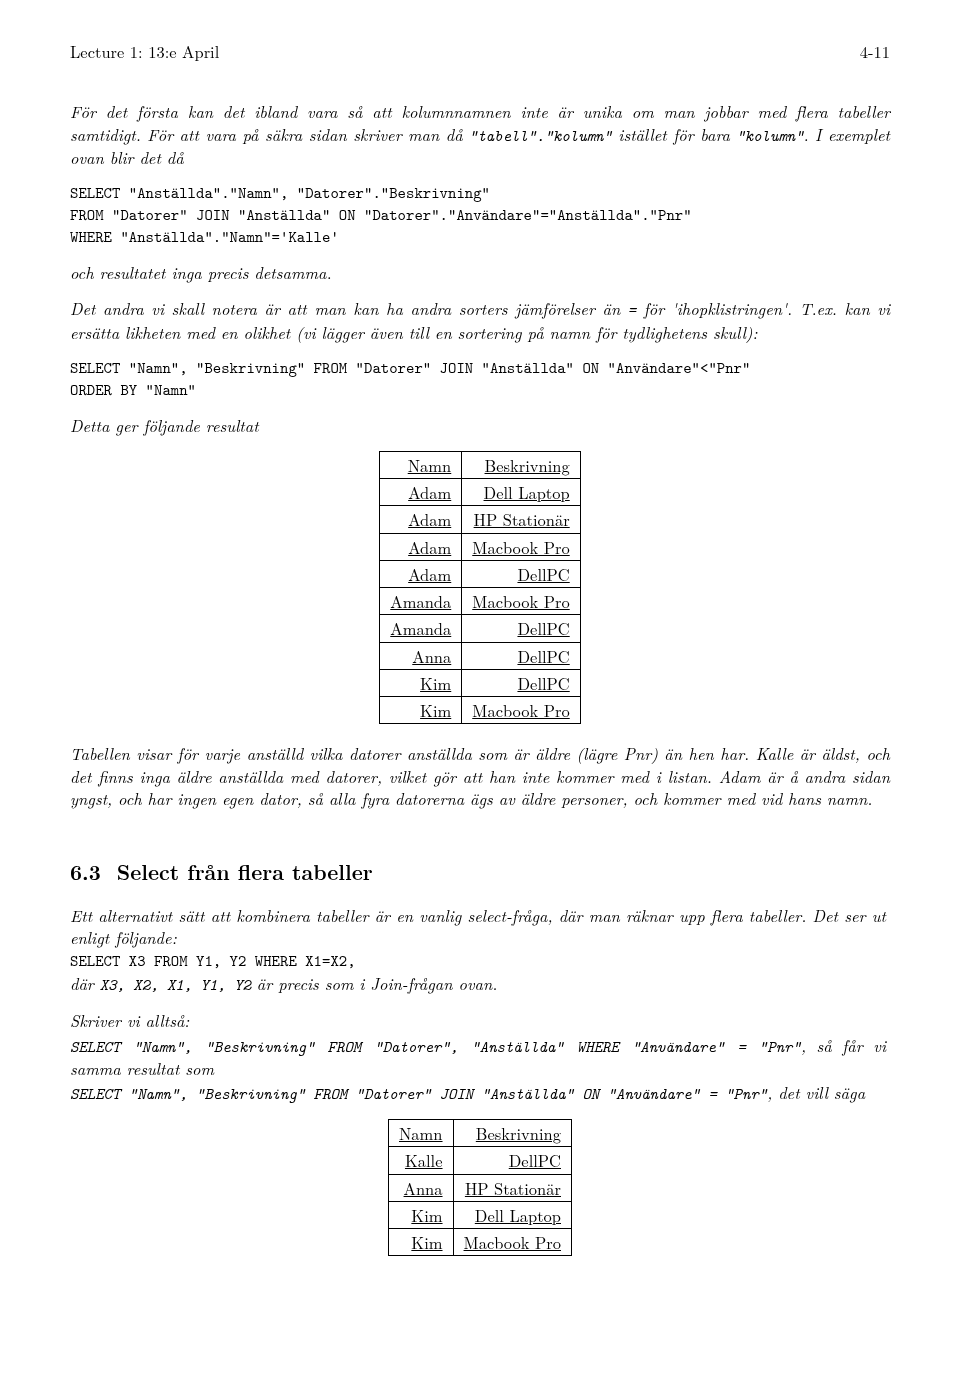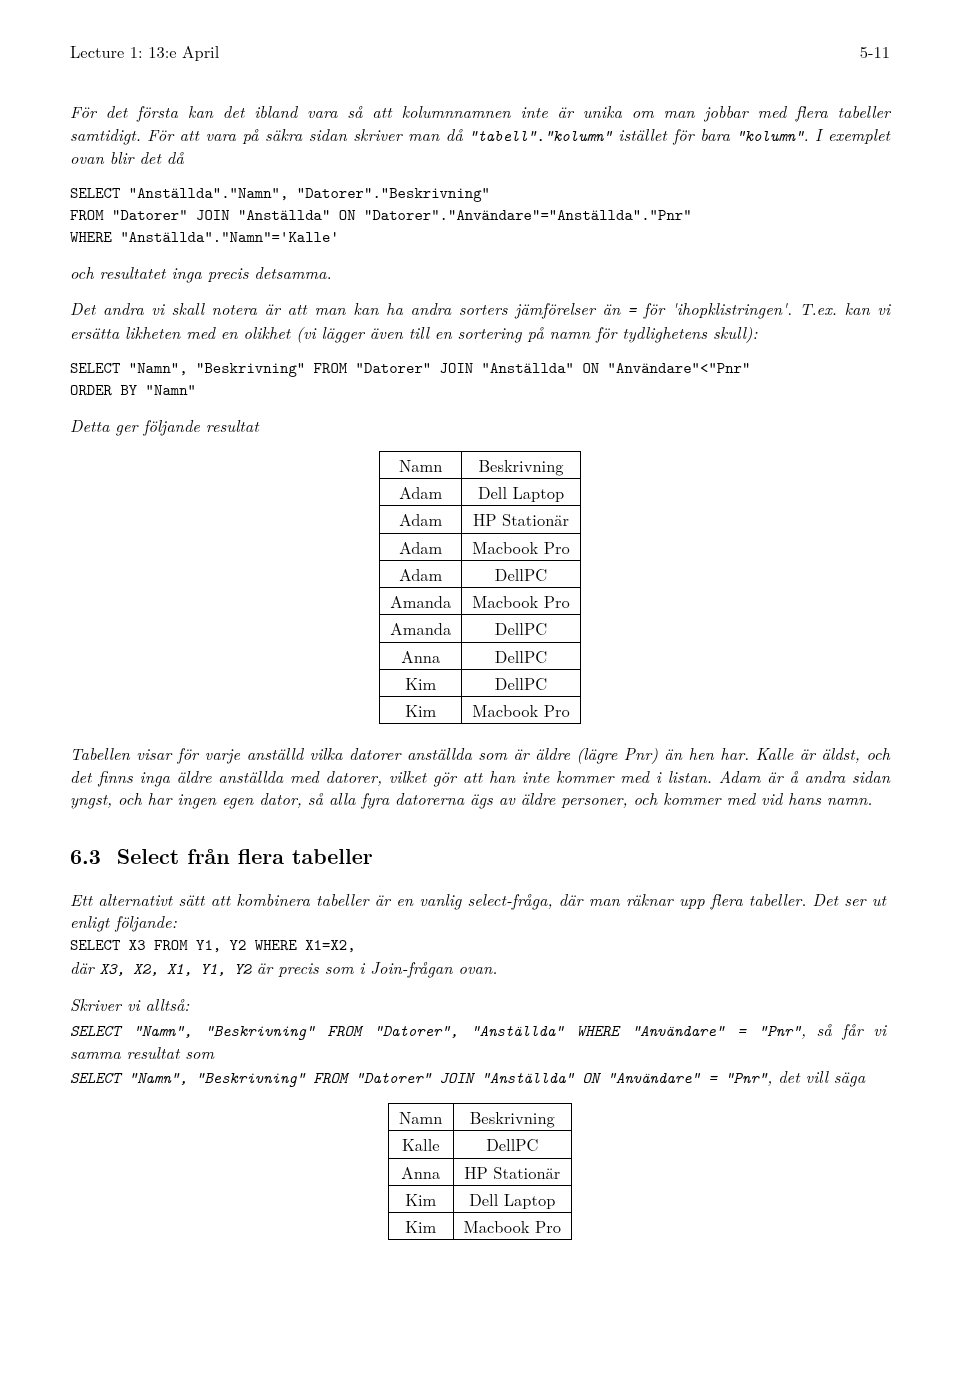--- a/index.html
+++ b/index.html
@@ -27,38 +27,39 @@
     margin: 0 0 14px 0;
     line-height: 1.35;
   }
   table.result {
     border-collapse: collapse;
     margin: 10px auto 18px auto;
   }
   table.result td, table.result th {
     border: 1px solid #000;
     padding: 2px 10px;
-    text-align: center;
+    text-align: right;
     font-weight: normal;
+    text-decoration: underline;
   }
   h2.section {
     font-size: 21px;
     font-weight: bold;
-    margin: 32px 0 18px 0;
+    margin: 48px 0 18px 0;
   }
   h2.section .num { margin-right: 16px; }
   .inline-tt { font-family: "Latin Modern Mono", "Courier New", monospace; font-size: 16px; }
   .para-with-code { margin: 0 4px 2px 0; text-align: justify;}
 </style>
 </head>
 <body>
 
 <div class="header-row">
   <span>Lecture 1: 13:e April</span>
-  <span>5-11</span>
+  <span>4-11</span>
 </div>
 
 <p>
   <span>För det första kan det ibland vara så att kolumnnamnen inte är unika om man jobbar med flera tabeller samtidigt. För att vara på säkra sidan skriver man då </span><span class="inline-tt">"tabell"."kolumn"</span><span> istället för bara </span><span class="inline-tt">"kolumn"</span><span>. I exemplet ovan blir det då</span>
 </p>
 
 <div class="code-block">SELECT "Anställda"."Namn", "Datorer"."Beskrivning"
 FROM "Datorer" JOIN "Anställda" ON "Datorer"."Användare"="Anställda"."Pnr"
 WHERE "Anställda"."Namn"='Kalle'</div>
 

